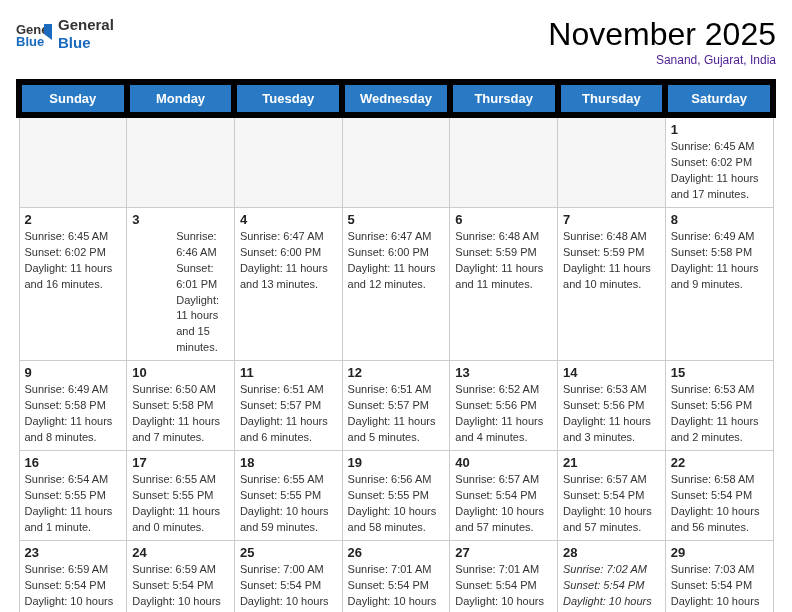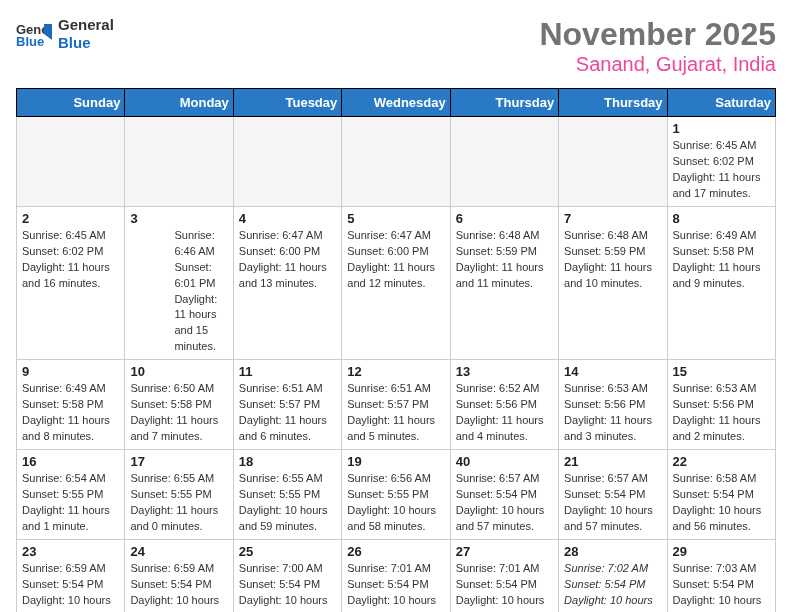--- a/index.html
+++ b/index.html
@@ -23,41 +23,41 @@
     }
     .logo-icon {
       width: 36px;
       height: 28px;
     }
     .title-block {
       text-align: right;
     }
     .month-year {
       font-size: 32px;
-      font-weight: bold;
-      color: #737373;
+      font-weight: normal;
+      color: #000000;
       margin-left: 29px;
     }
     .location {
-      font-size: 20px;
-      color: #ec4899;
+      font-size: 12px;
+      color: #4c1d95;
     }
     .calendar {
       width: 100%;
       border-collapse: collapse;
       border: 1px solid #ccc;
     }
     .calendar th {
       background: #2979c4;
       color: #fff;
       font-size: 13px;
       font-weight: bold;
       padding: 6px 4px;
-      border: 1px solid #000000;
-      text-align: right;
+      border: 6px solid #000000;
+      text-align: center;
     }
     .calendar td {
       border: 1px solid #ccc;
       vertical-align: top;
       padding: 4px 5px;
       font-size: 10.5px;
       color: #333;
       width: calc(100% / 7);
       min-height: 80px;
       background: #fff;

